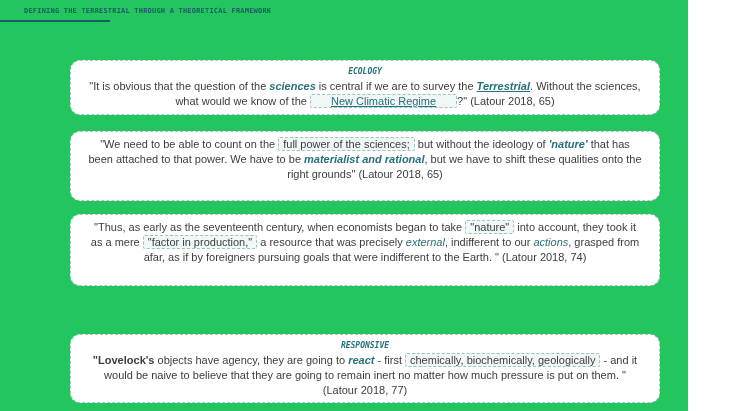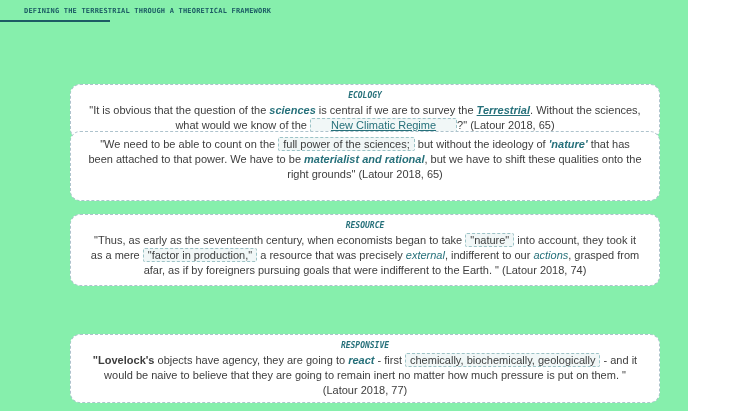--- a/index.html
+++ b/index.html
@@ -1,19 +1,19 @@
 <!DOCTYPE html>
 <html style="--accent: #26707a; --title: #1c5b64; --body: #3d3d3d; --outer: #aec3cd; --hlborder: #9cc3c7; --hlbg: #f1f7f7;"><head>
 <meta charset="utf-8">
 <style>
   html,body{margin:0;padding:0;background:#ffffff;}
   .slide{
     position:relative;
     width:688px;height:411px;
-    background:#86efac;
+    background:#22c55e;
     overflow:hidden;
     font-family:"Liberation Sans", sans-serif;
   }
   .slide-title{
     position:absolute;
     left:24px;top:7px;
     font-family:"DejaVu Sans Mono", monospace;
     font-weight:700;
     font-size:7px;
     letter-spacing:0.2px;
@@ -29,21 +29,21 @@
   .boxes{position:absolute;inset:0;}
   .quote-box{
     position:absolute;
     left:70px;width:590px;
     box-sizing:border-box;
     border:1.5px dashed var(--outer,#aec3cd);
     border-radius:10px;
     padding:5px 12px 4px 12px;
     background:#ffffff;
   }
-  .quote-box:nth-child(1){top:84px;min-height:55px;}
+  .quote-box:nth-child(1){top:60px;min-height:55px;}
   .quote-box:nth-child(2){top:131px;min-height:70px;}
   .quote-box:nth-child(3){top:214px;min-height:72px;}
   .quote-box:nth-child(4){top:296px;min-height:68px;margin-top:38px;}
   .quote-heading{
     text-align:center;
     font-family:"DejaVu Sans Mono", monospace;
     font-weight:700;
     font-style:italic;
     font-size:8px;
     line-height:11px;
@@ -86,21 +86,20 @@
   <div class="title-underline"></div>
   <div class="boxes">
       <div class="quote-box">
         <div class="quote-heading">ECOLOGY</div>
         <div class="quote-text"><span class="seg-plain">"It is obvious that the question of the </span><span class="seg-accent-bold-italic">sciences</span><span class="seg-plain"> is central if we are to survey the </span><span class="seg-accent-bold-italic-underline">Terrestrial</span><span class="seg-plain">. Without the sciences, what would we know of the </span><span class="seg-accent-underline-boxed">New Climatic Regime</span><span class="seg-plain">?" (Latour 2018, 65)</span></div>
       </div>
       <div class="quote-box">
         <div class="quote-text"><span class="seg-plain">"We need to be able to count on the </span><span class="seg-boxed">full power of the sciences;</span><span class="seg-plain"> but without the ideology of </span><span class="seg-accent-bold-italic">'nature'</span><span class="seg-plain"> that has been attached to that power. We have to be </span><span class="seg-accent-bold-italic">materialist and rational</span><span class="seg-plain">, but we have to shift these qualities onto the right grounds" (Latour 2018, 65)</span></div>
       </div>
       <div class="quote-box">
-        <div class="quote-heading">RESOURCE</div>
         <div class="quote-text"><span class="seg-plain">"Thus, as early as the seventeenth century, when economists began to take </span><span class="seg-boxed">"nature"</span><span class="seg-plain"> into account, they took it as a mere </span><span class="seg-boxed">"factor in production,"</span><span class="seg-plain"> a resource that was precisely </span><span class="seg-accent-italic">external</span><span class="seg-plain">, indifferent to our </span><span class="seg-accent-italic">actions</span><span class="seg-plain">, grasped from afar, as if by foreigners pursuing goals that were indifferent to the Earth. " (Latour 2018, 74)</span></div>
       </div>
       <div class="quote-box">
         <div class="quote-heading">RESPONSIVE</div>
         <div class="quote-text"><span class="seg-bold">"Lovelock's</span><span class="seg-plain"> objects have agency, they are going to </span><span class="seg-accent-bold-italic">react</span><span class="seg-plain"> - first </span><span class="seg-boxed">chemically, biochemically, geologically</span><span class="seg-plain"> - and it would be naive to believe that they are going to remain inert no matter how much pressure is put on them. "</span><br><span class="seg-plain">(Latour 2018, 77)</span></div>
       </div>
     </div>
 </div>
 
 </body></html>

